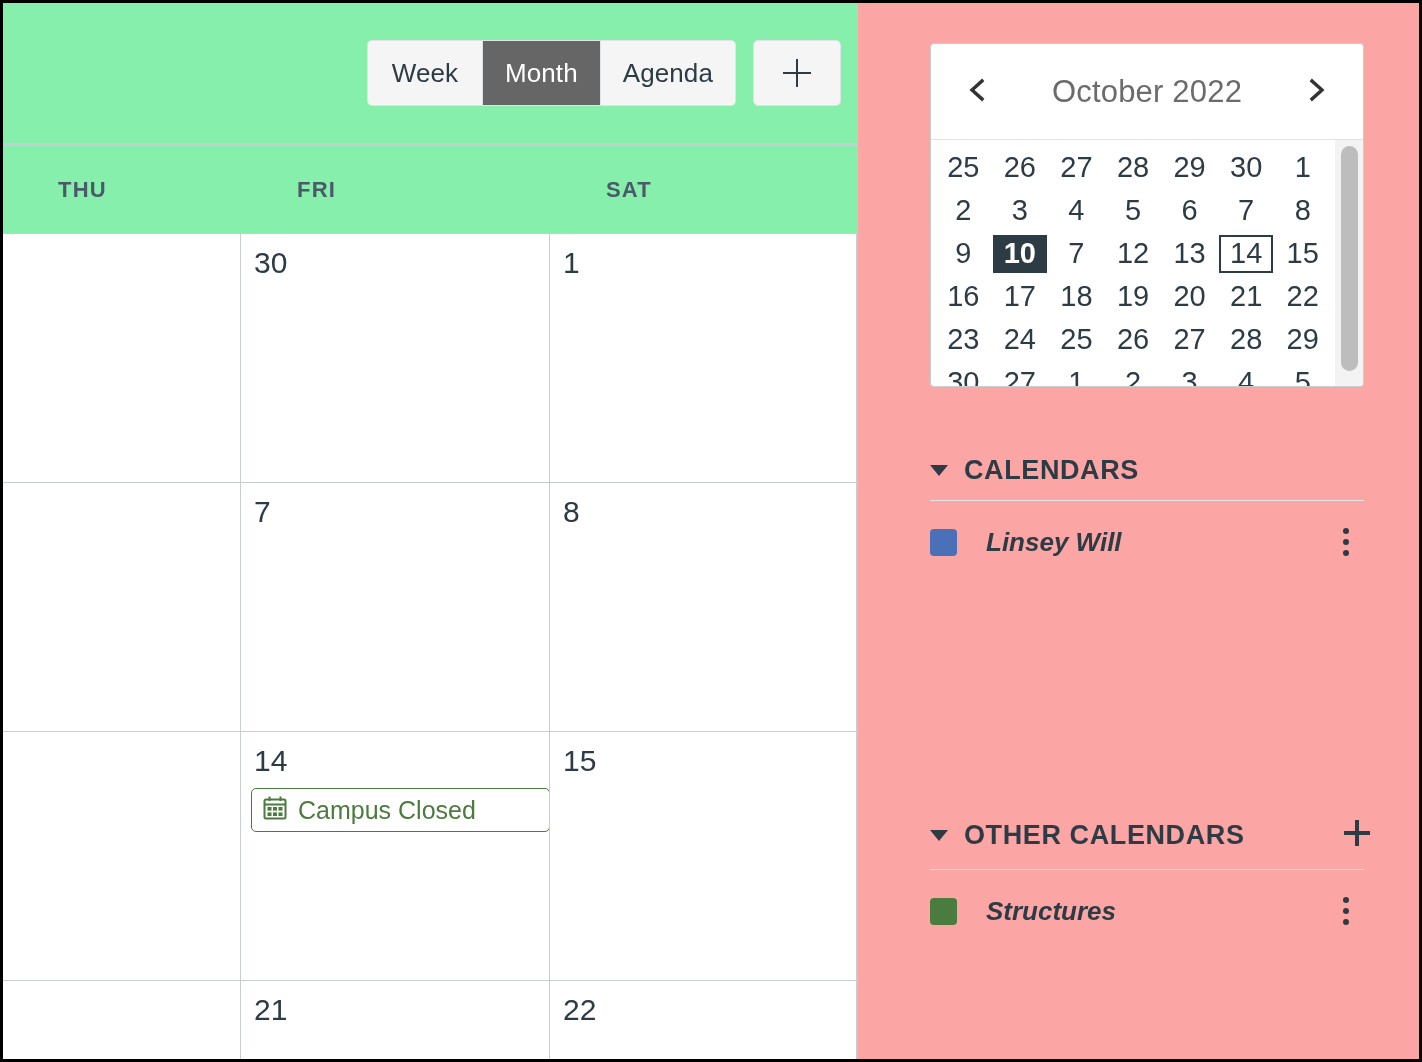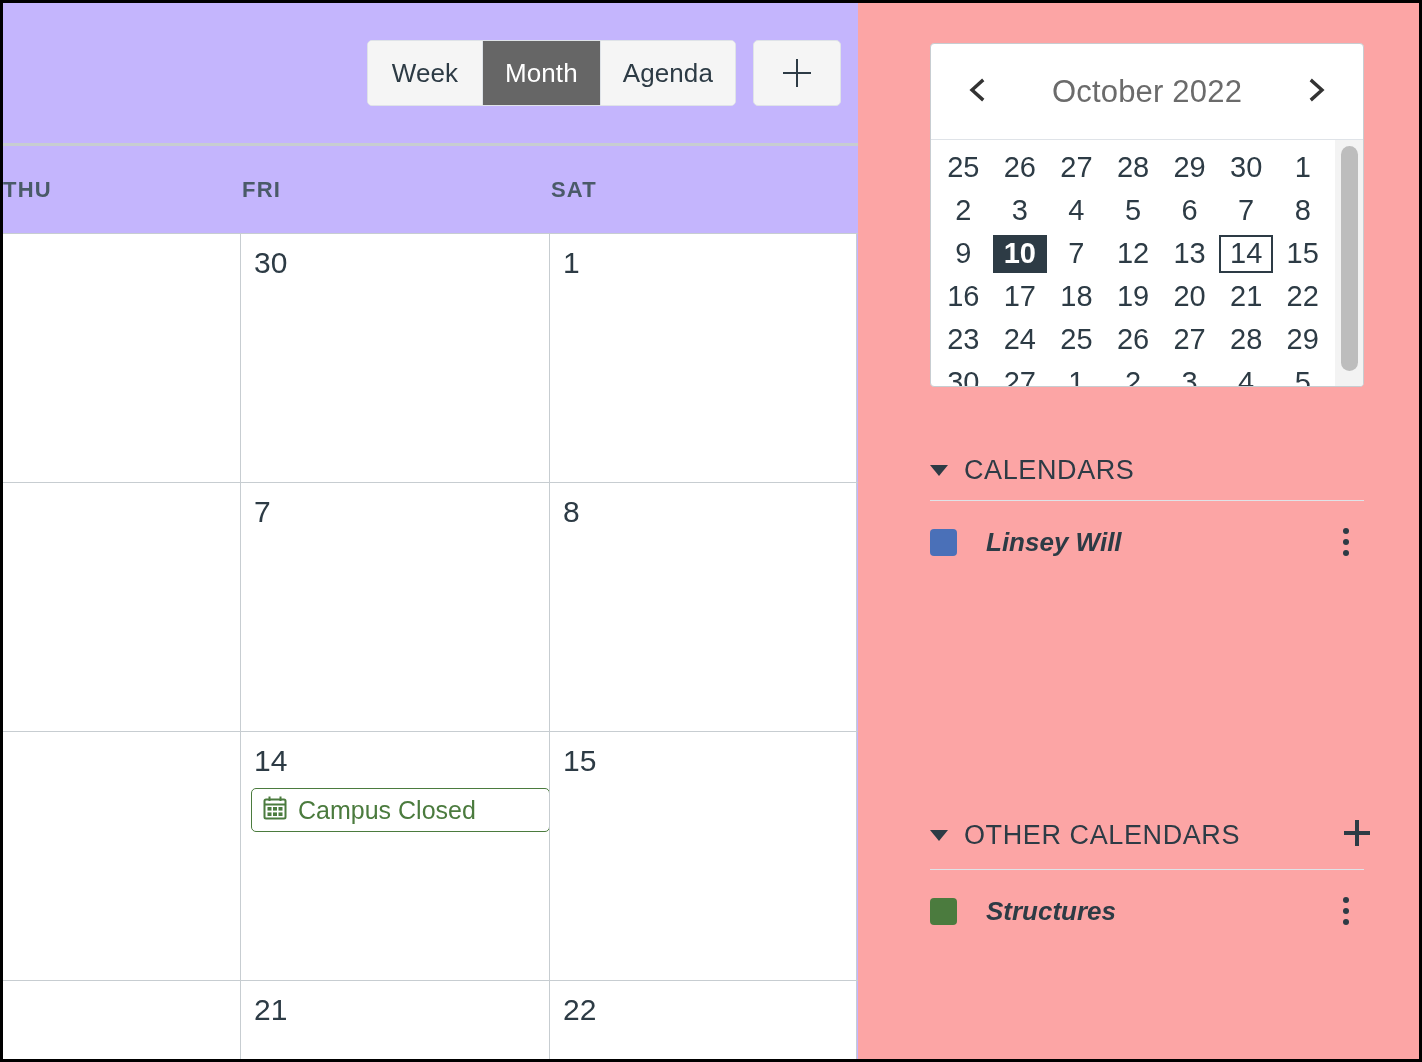--- a/index.html
+++ b/index.html
@@ -23,21 +23,21 @@
     inset: 0;
     display: flex;
     background: #ffffff;
   }
 
   
   .calendar-main {
     width: 855px;
     flex: 0 0 855px;
     position: relative;
-    background: #c4b5fd;
+    background: #86efac;
     overflow: hidden;
   }
 
   .toolbar {
     height: 140px;
     display: flex;
     align-items: center;
     justify-content: flex-end;
     padding: 0 0 0 0;
     position: relative;
@@ -100,20 +100,21 @@
     align-items: center;
     border-bottom: 1px solid #c7cdd1;
   }
   .dow-cell {
     font-size: 22px;
     font-weight: bold;
     letter-spacing: 1.2px;
     color: #4a5a68;
     display: flex;
     align-items: center;
+    padding-left: 55px;
   }
   .col-thu { width: 239px; flex: 0 0 239px; }
   .col-fri { width: 309px; flex: 0 0 309px; }
   .col-sat { width: 307px; flex: 0 0 307px; }
 
   .week-row {
     display: flex;
     height: 249px;
     border-bottom: 1px solid #c7cdd1;
   }
@@ -263,21 +264,21 @@
   .caret {
     width: 0; height: 0;
     border-left: 9px solid transparent;
     border-right: 9px solid transparent;
     border-top: 11px solid #2D3B45;
     margin-right: 16px;
     cursor: pointer;
   }
   .section-title {
     font-size: 27px;
-    font-weight: normal;
+    font-weight: bold;
     letter-spacing: .6px;
     color: #2D3B45;
     flex: 1;
   }
   .section-rule {
     height: 1px;
     background: #dfe3e8;
     width: 434px;
   }
 

